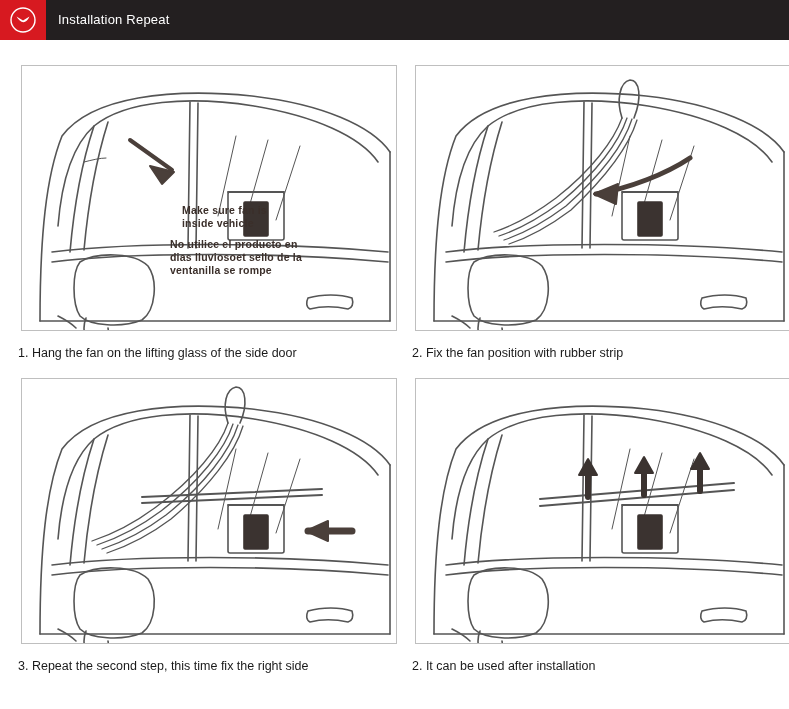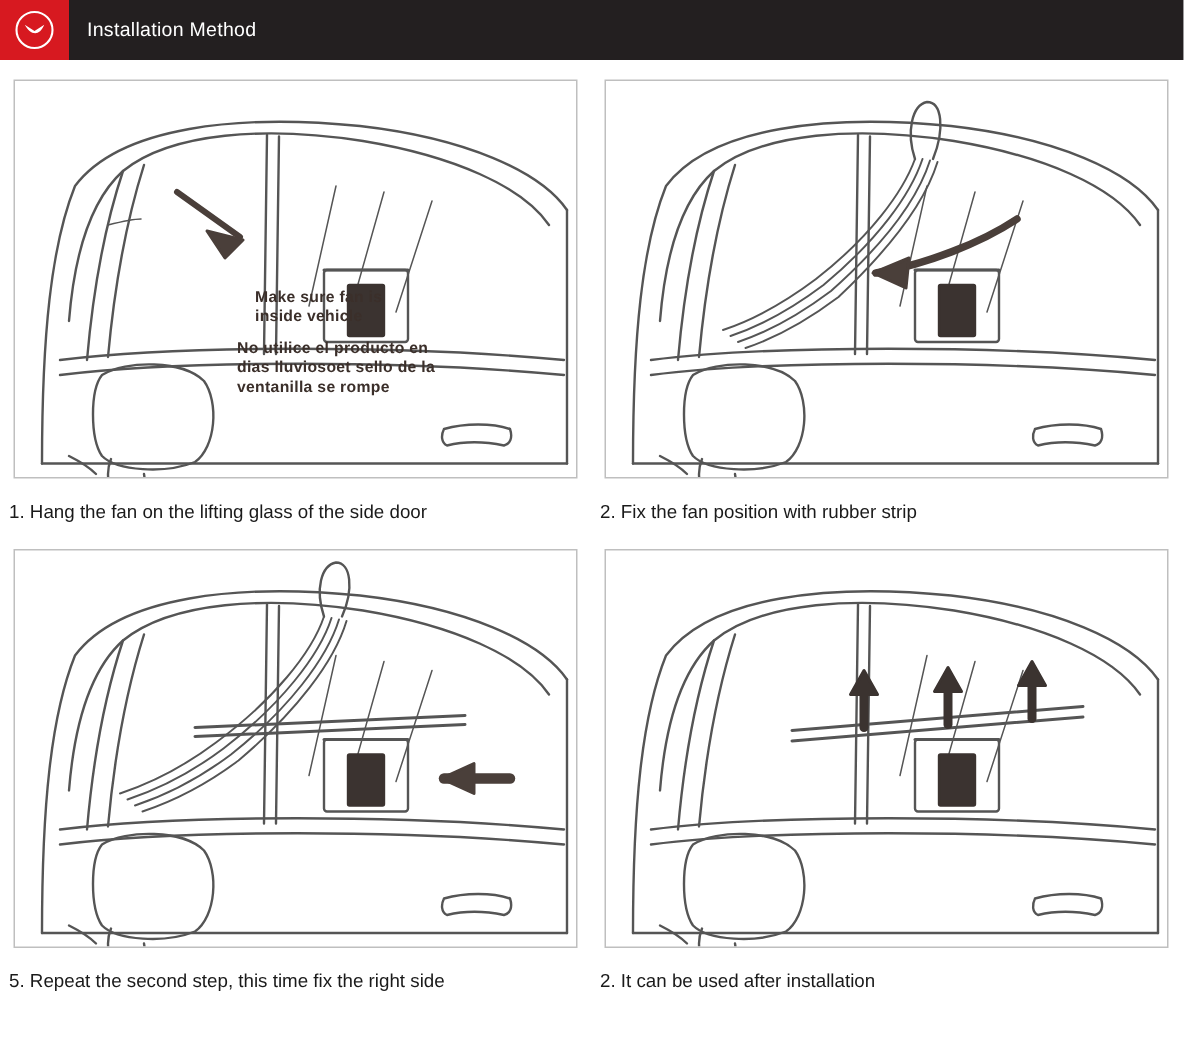--- a/index.html
+++ b/index.html
@@ -48,21 +48,21 @@
     left: 210px;
     top: 0;
     width: 579px;
     height: 40px;
     background: #231f20;
   }
 
   
   .steps {
     width: 789px;
-    padding: 0;
+    padding: 12px;
     box-sizing: border-box;
   }
   .row {
     display: flex;
     width: 789px;
   }
   .cell {
     width: 394px;
     box-sizing: border-box;
     padding: 0;
@@ -106,21 +106,21 @@
 <div class="header">
   <div class="header-badge">
     <span>
       <svg width="26" height="26" viewBox="0 0 26 26">
         <circle cx="13" cy="13" r="12" fill="none" stroke="#ffffff" stroke-width="1.4"></circle>
         <path d="M6.5 9.5 C 10 16, 16 18, 19.5 9.5 L 13 13.6 Z" fill="#ffffff"></path>
       </svg>
     </span>
   </div>
   <div class="header-tail"></div>
-  <div class="header-title">Installation Method</div>
+  <div class="header-title">Installation Repeat</div>
 </div>
 
 <div class="steps">
 
   <div class="row">
 
     <div class="cell">
       <div class="panel">
         <svg width="374" height="264" viewBox="0 0 374 264">
           <g fill="none" stroke="#555" stroke-width="1.6" stroke-linecap="round" stroke-linejoin="round">
@@ -242,21 +242,21 @@
             <path d="M206 44 C 200 26, 204 10, 214 8 C 224 8, 226 26, 218 44"></path>
 
             <path d="M120 118 L 300 110" stroke-width="2"></path>
             <path d="M120 124 L 300 116" stroke-width="2"></path>
 
             <path d="M330 152 L 286 152" stroke="#4a3f3a" stroke-width="7"></path>
             <path d="M284 152 L 306 142 L 306 162 Z" fill="#4a3f3a" stroke="#4a3f3a" stroke-width="2"></path>
           </g>
         </svg>
       </div>
-      <div class="caption">5. Repeat the second step, this time fix the right side</div>
+      <div class="caption">3. Repeat the second step, this time fix the right side</div>
     </div>
 
     <div class="cell">
       <div class="panel">
         <svg width="374" height="264" viewBox="0 0 374 264">
           <g fill="none" stroke="#555" stroke-width="1.6" stroke-linecap="round" stroke-linejoin="round">
             <path d="M18 255 C 18 170, 24 110, 40 70 C 70 30, 150 22, 230 30 C 300 38, 350 60, 368 86"></path>
             <path d="M18 255 L 368 255"></path>
             <path d="M368 86 L 368 255"></path>
             <path d="M36 160 C 40 110, 52 78, 72 60 C 104 34, 168 30, 232 40 C 292 50, 338 70, 356 96"></path>

